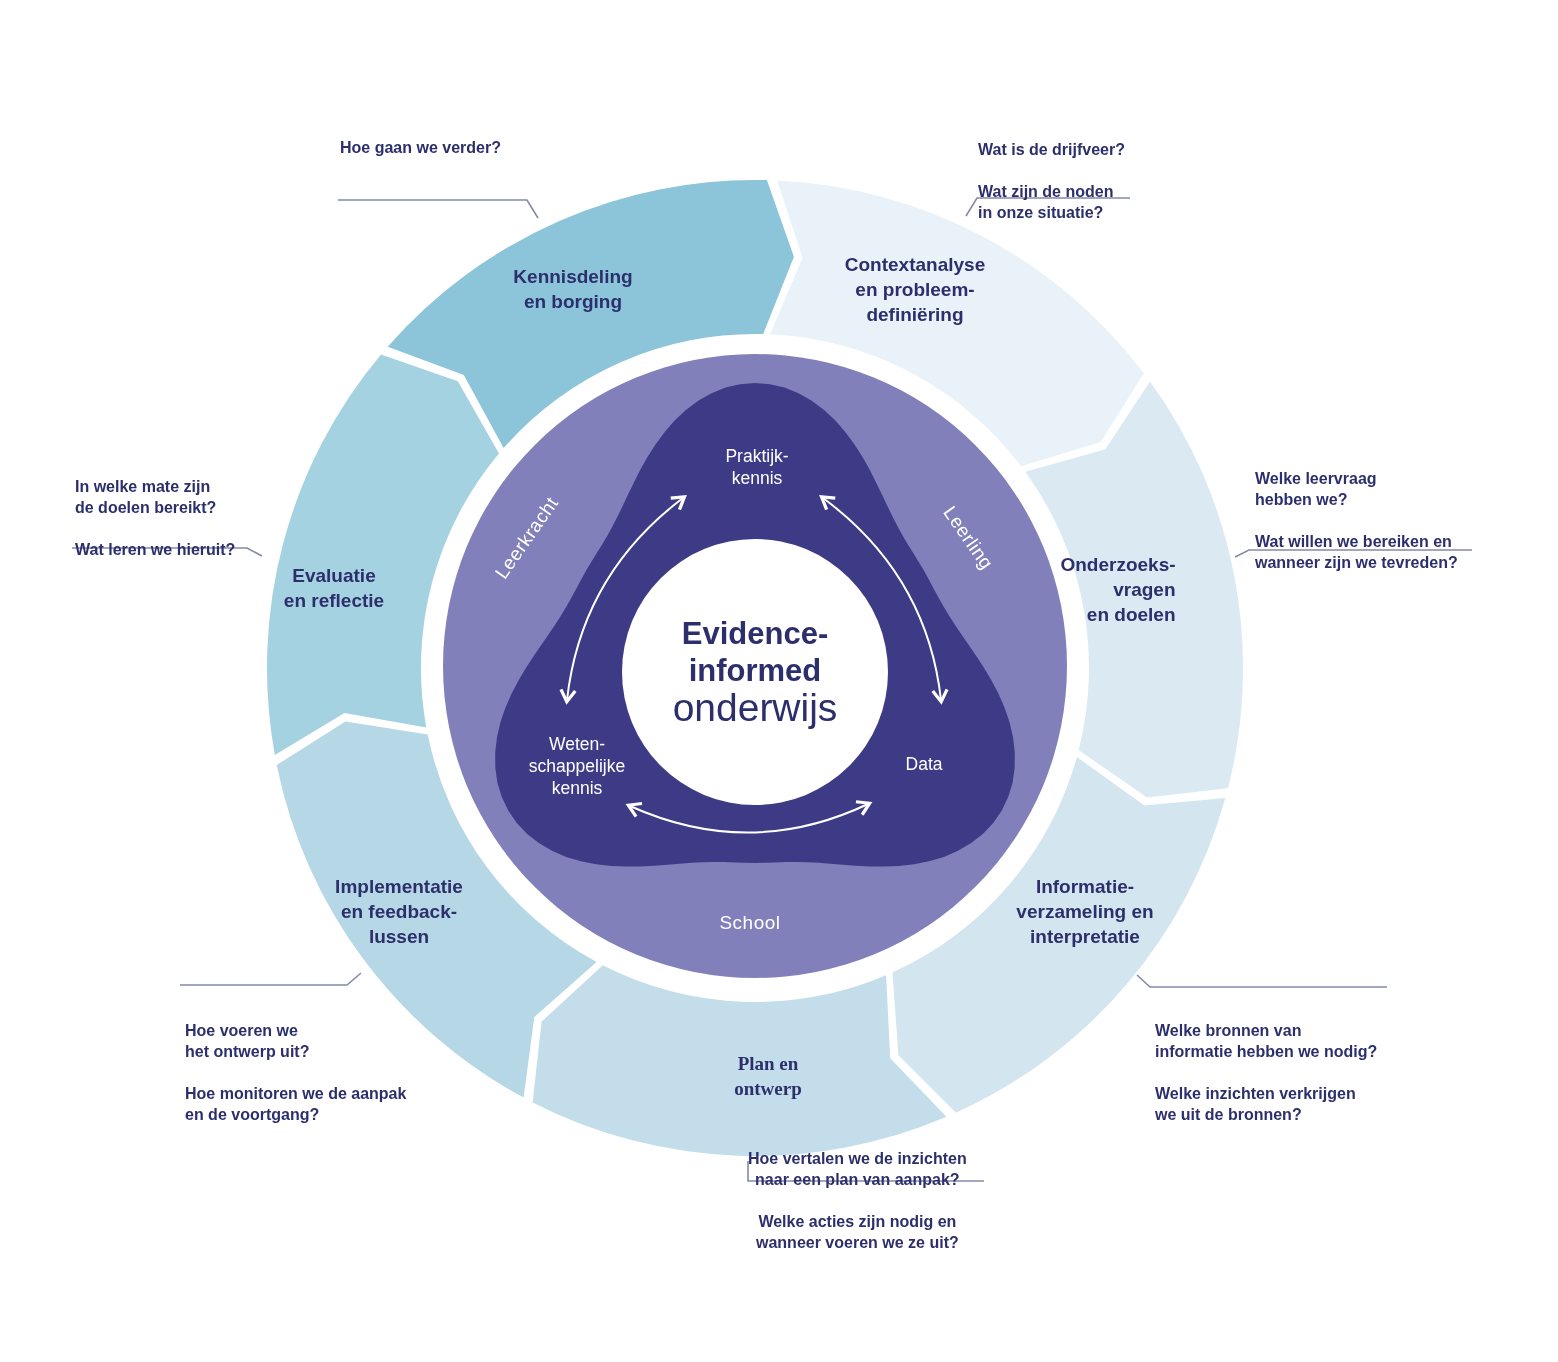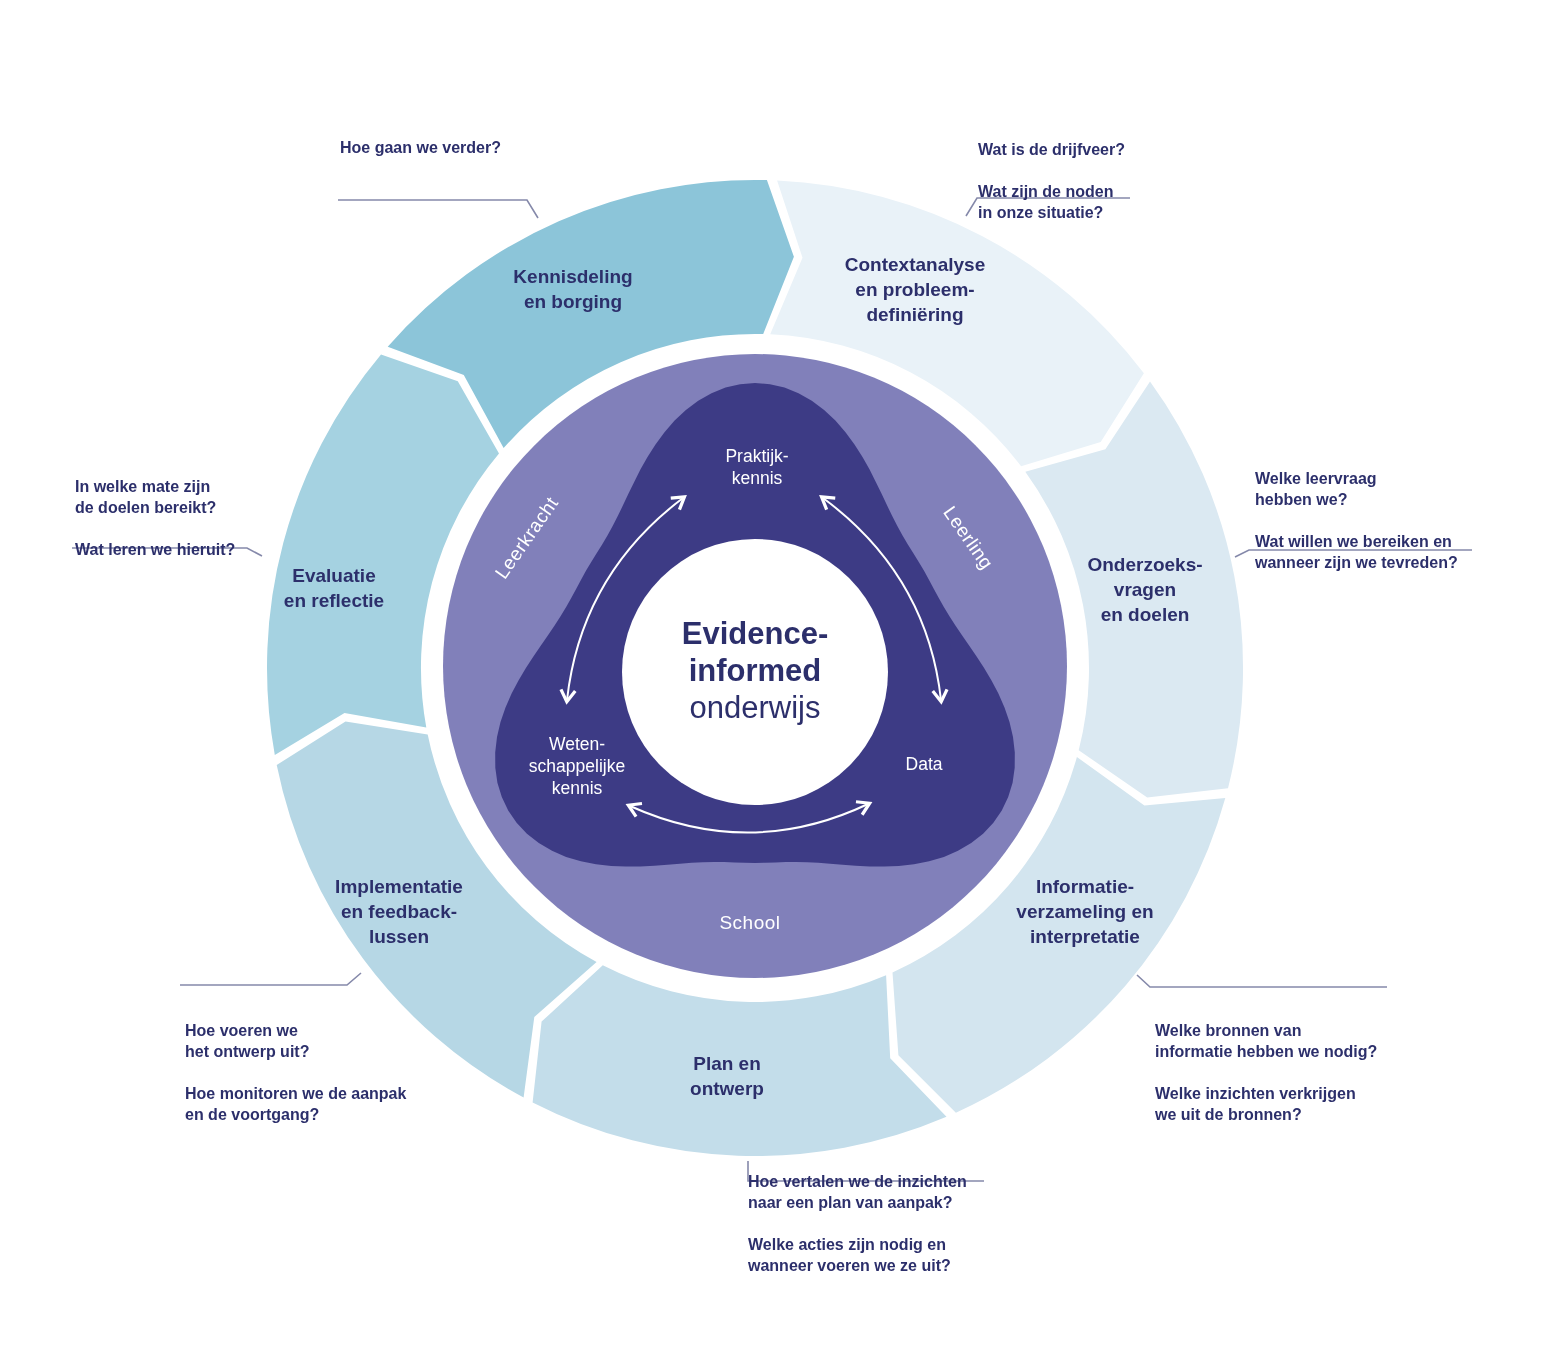--- a/index.html
+++ b/index.html
@@ -9,41 +9,41 @@
 
   .leader{fill:none;stroke:var(--leader);stroke-width:1.6px;}
   .arrow{fill:none;stroke:#ffffff;stroke-width:2px;}
 
   .txt{position:absolute;color:var(--navy);}
   .ann{font-weight:600;font-size:16px;line-height:21px;white-space:pre-line;width:max-content;}
   .ann .q + .q{}
 
   .seg-label{transform:translate(-50%,-50%);text-align:center;font-weight:600;
              font-size:19px;line-height:25px;white-space:pre-line;width:max-content;}
-  .sl-0{left:915px;top:289px;} .sl-1{left:1145px;top:589px;} .sl-2{left:1085px;top:911px;}
-  .sl-3{left:727px;top:1076px;} .sl-4{left:399px;top:911px;} .sl-5{left:334px;top:588px;}
+  .sl-0{left:915px;top:289px;} .sl-1{left:1118px;top:589px;text-align:right;} .sl-2{left:1085px;top:911px;}
+  .sl-3{left:768px;top:1076px;font-family:Liberation Serif, serif;} .sl-4{left:399px;top:911px;} .sl-5{left:334px;top:588px;}
   .sl-6{left:573px;top:289px;}
 
   .ann-topleft{left:340px;top:116px;} .ann-topright{left:978px;top:118px;}
   .ann-right{left:1255px;top:447px;} .ann-bottomright{left:1155px;top:999px;}
-  .ann-bottom{left:748px;top:1150px;} .ann-bottomleft{left:185px;top:999px;}
+  .ann-bottom{left:748px;top:1127px;text-align:center;} .ann-bottomleft{left:185px;top:999px;}
   .ann-left{left:75px;top:455px;}
 
   .ring-label{position:absolute;color:#ffffff;font-size:19px;letter-spacing:0.5px;width:max-content;}
   .rl-leerkracht{left:527px;top:538px;transform:translate(-50%,-50%) rotate(-55deg);}
   .rl-leerling{left:968px;top:538px;transform:translate(-50%,-50%) rotate(55deg);}
   .rl-school{left:750px;top:923px;transform:translate(-50%,-50%);}
 
   .tri-label{position:absolute;color:#ffffff;font-size:17.5px;line-height:22px;text-align:center;
              transform:translate(-50%,-50%);white-space:pre-line;width:max-content;}
   .tl-praktijk{left:757px;top:467px;} .tl-weten{left:577px;top:766px;} .tl-data{left:924px;top:764px;}
 
   .center-title{left:755px;top:670px;transform:translate(-50%,-50%);text-align:center;width:max-content;}
   .ct-bold{font-weight:700;font-size:31px;line-height:37px;}
-  .ct-reg{font-weight:400;font-size:31px;line-height:37px;}
+  .ct-reg{font-weight:400;font-size:39px;line-height:37px;}
 </style>
 </head>
 <body>
 
 <div class="canvas">
 
   <svg width="1558" height="1362" viewBox="0 0 1558 1362">
     <defs>
       <marker id="ah" viewBox="0 0 10 10" refX="7" refY="5" markerWidth="9" markerHeight="9" orient="auto-start-reverse">
         <path d="M1.5,1 L8,5 L1.5,9" fill="none" stroke="#ffffff" stroke-width="1.8"></path>

